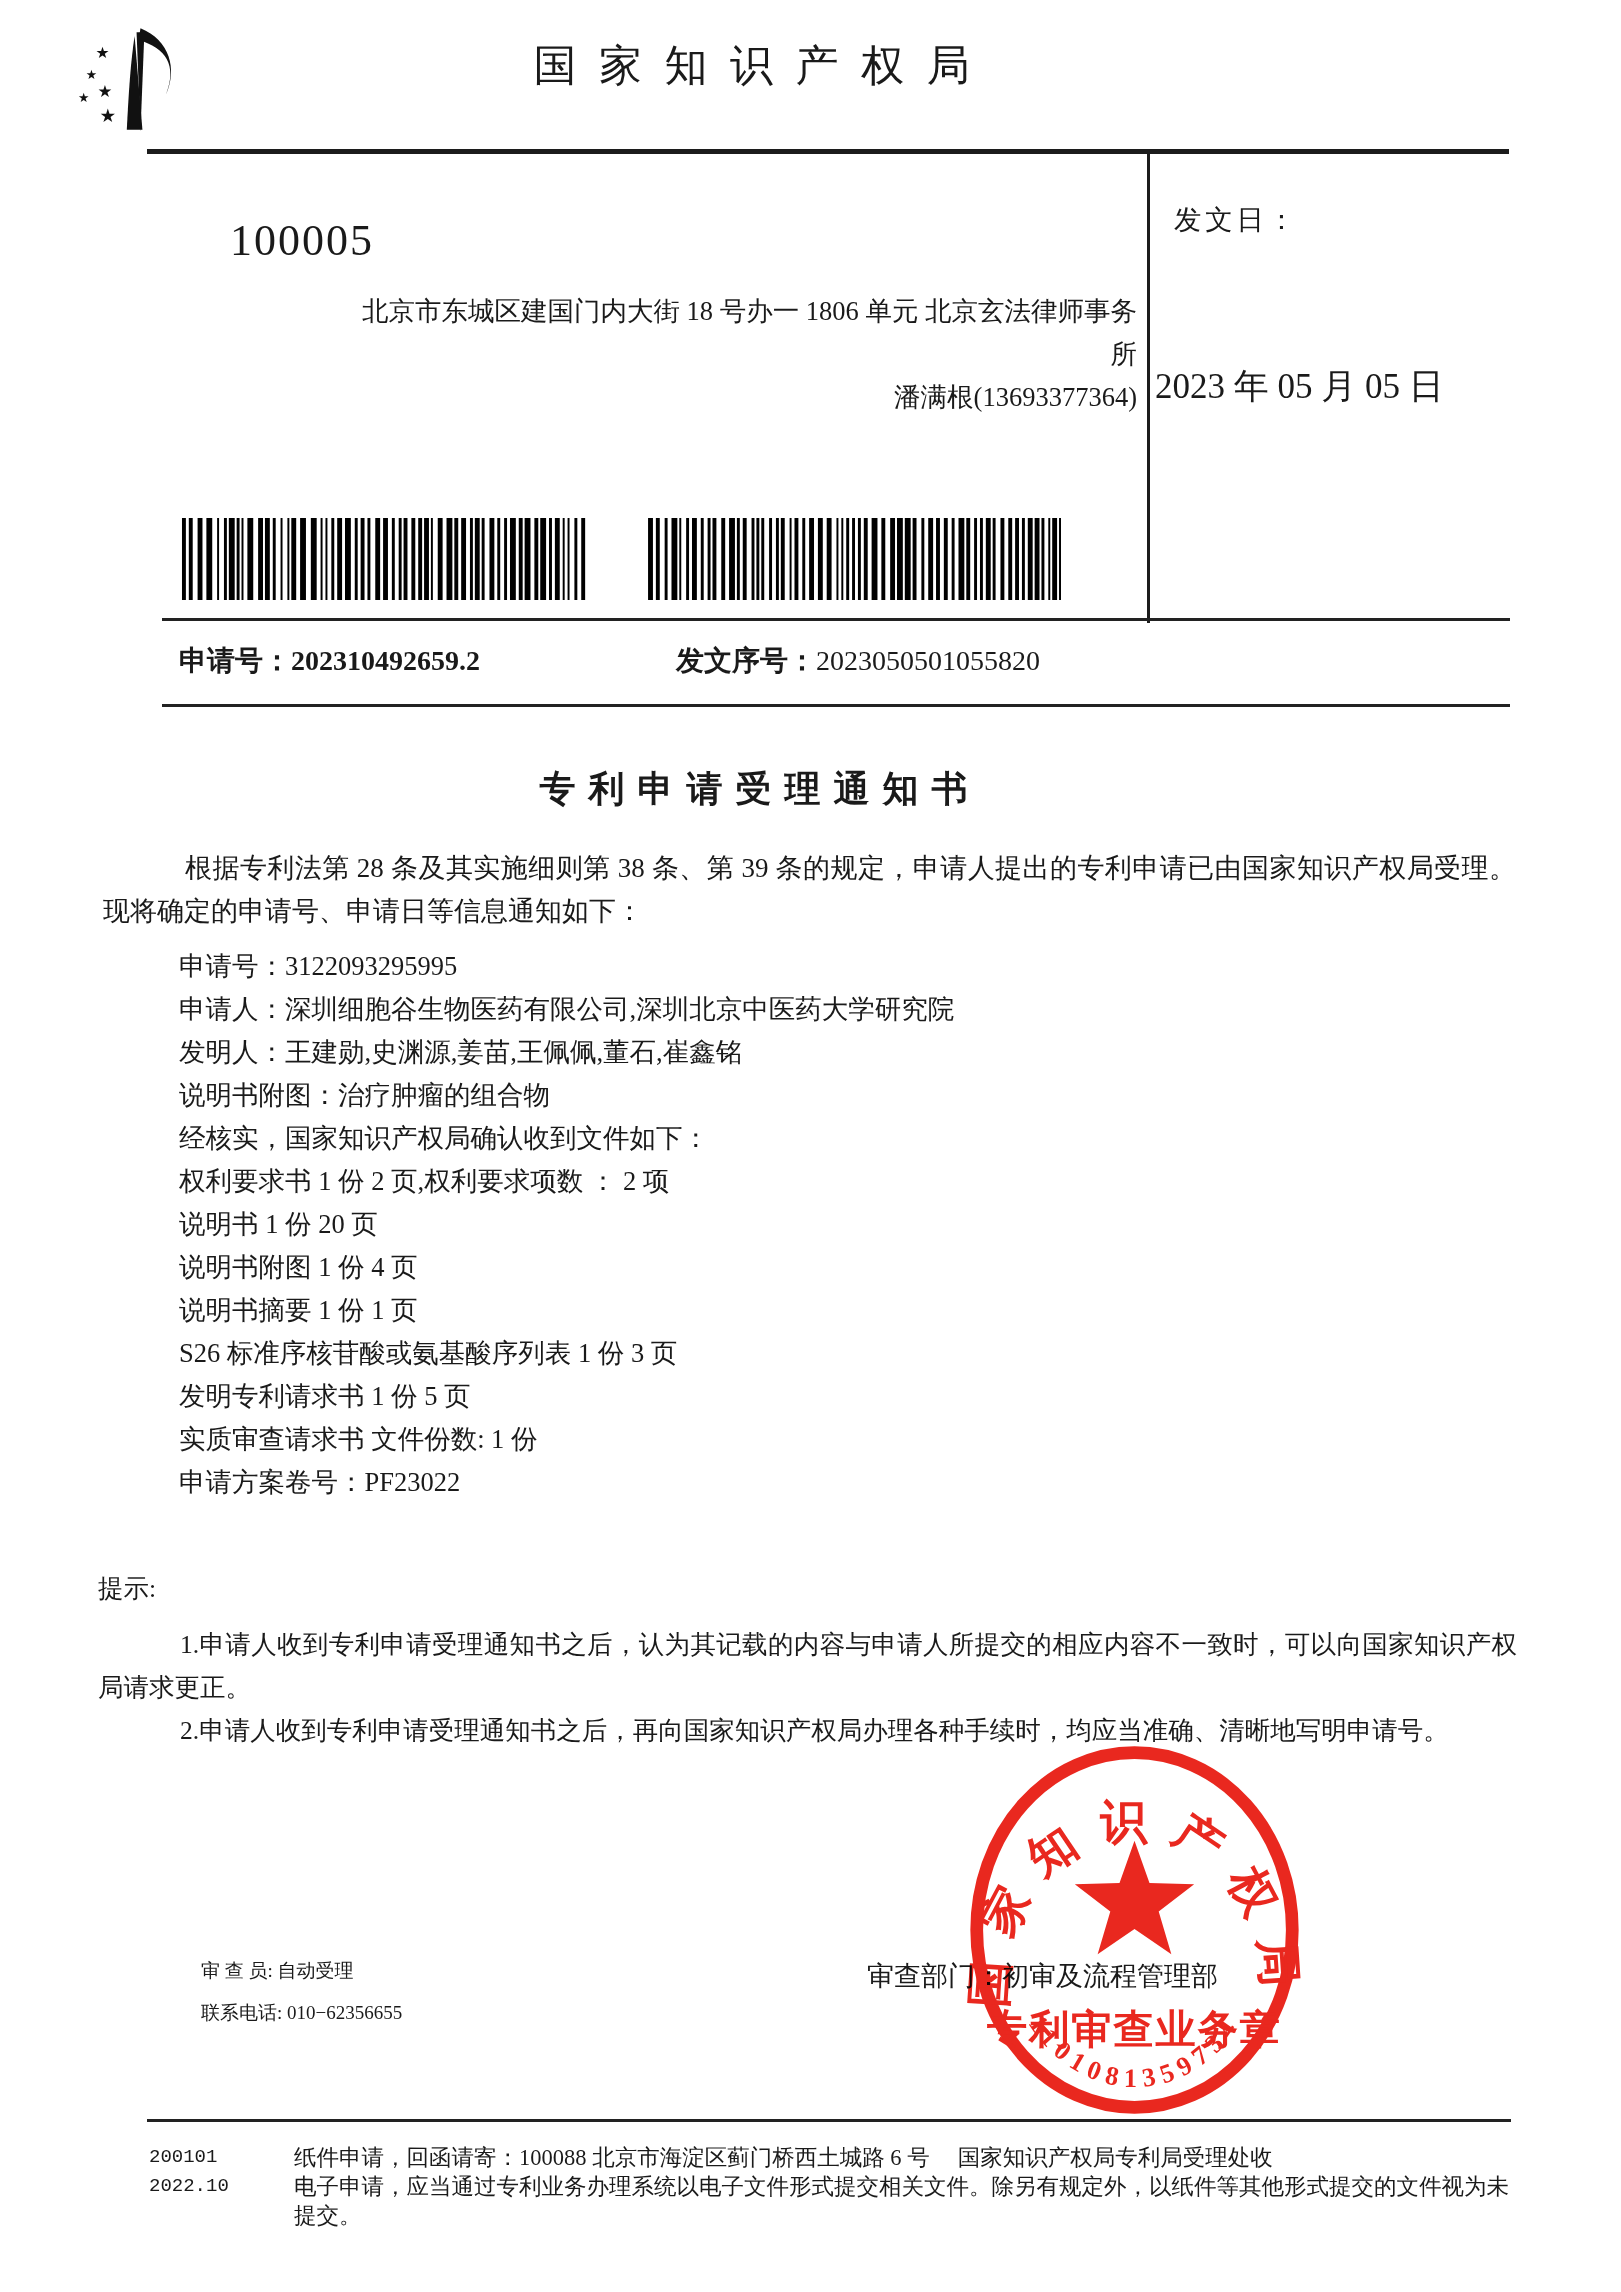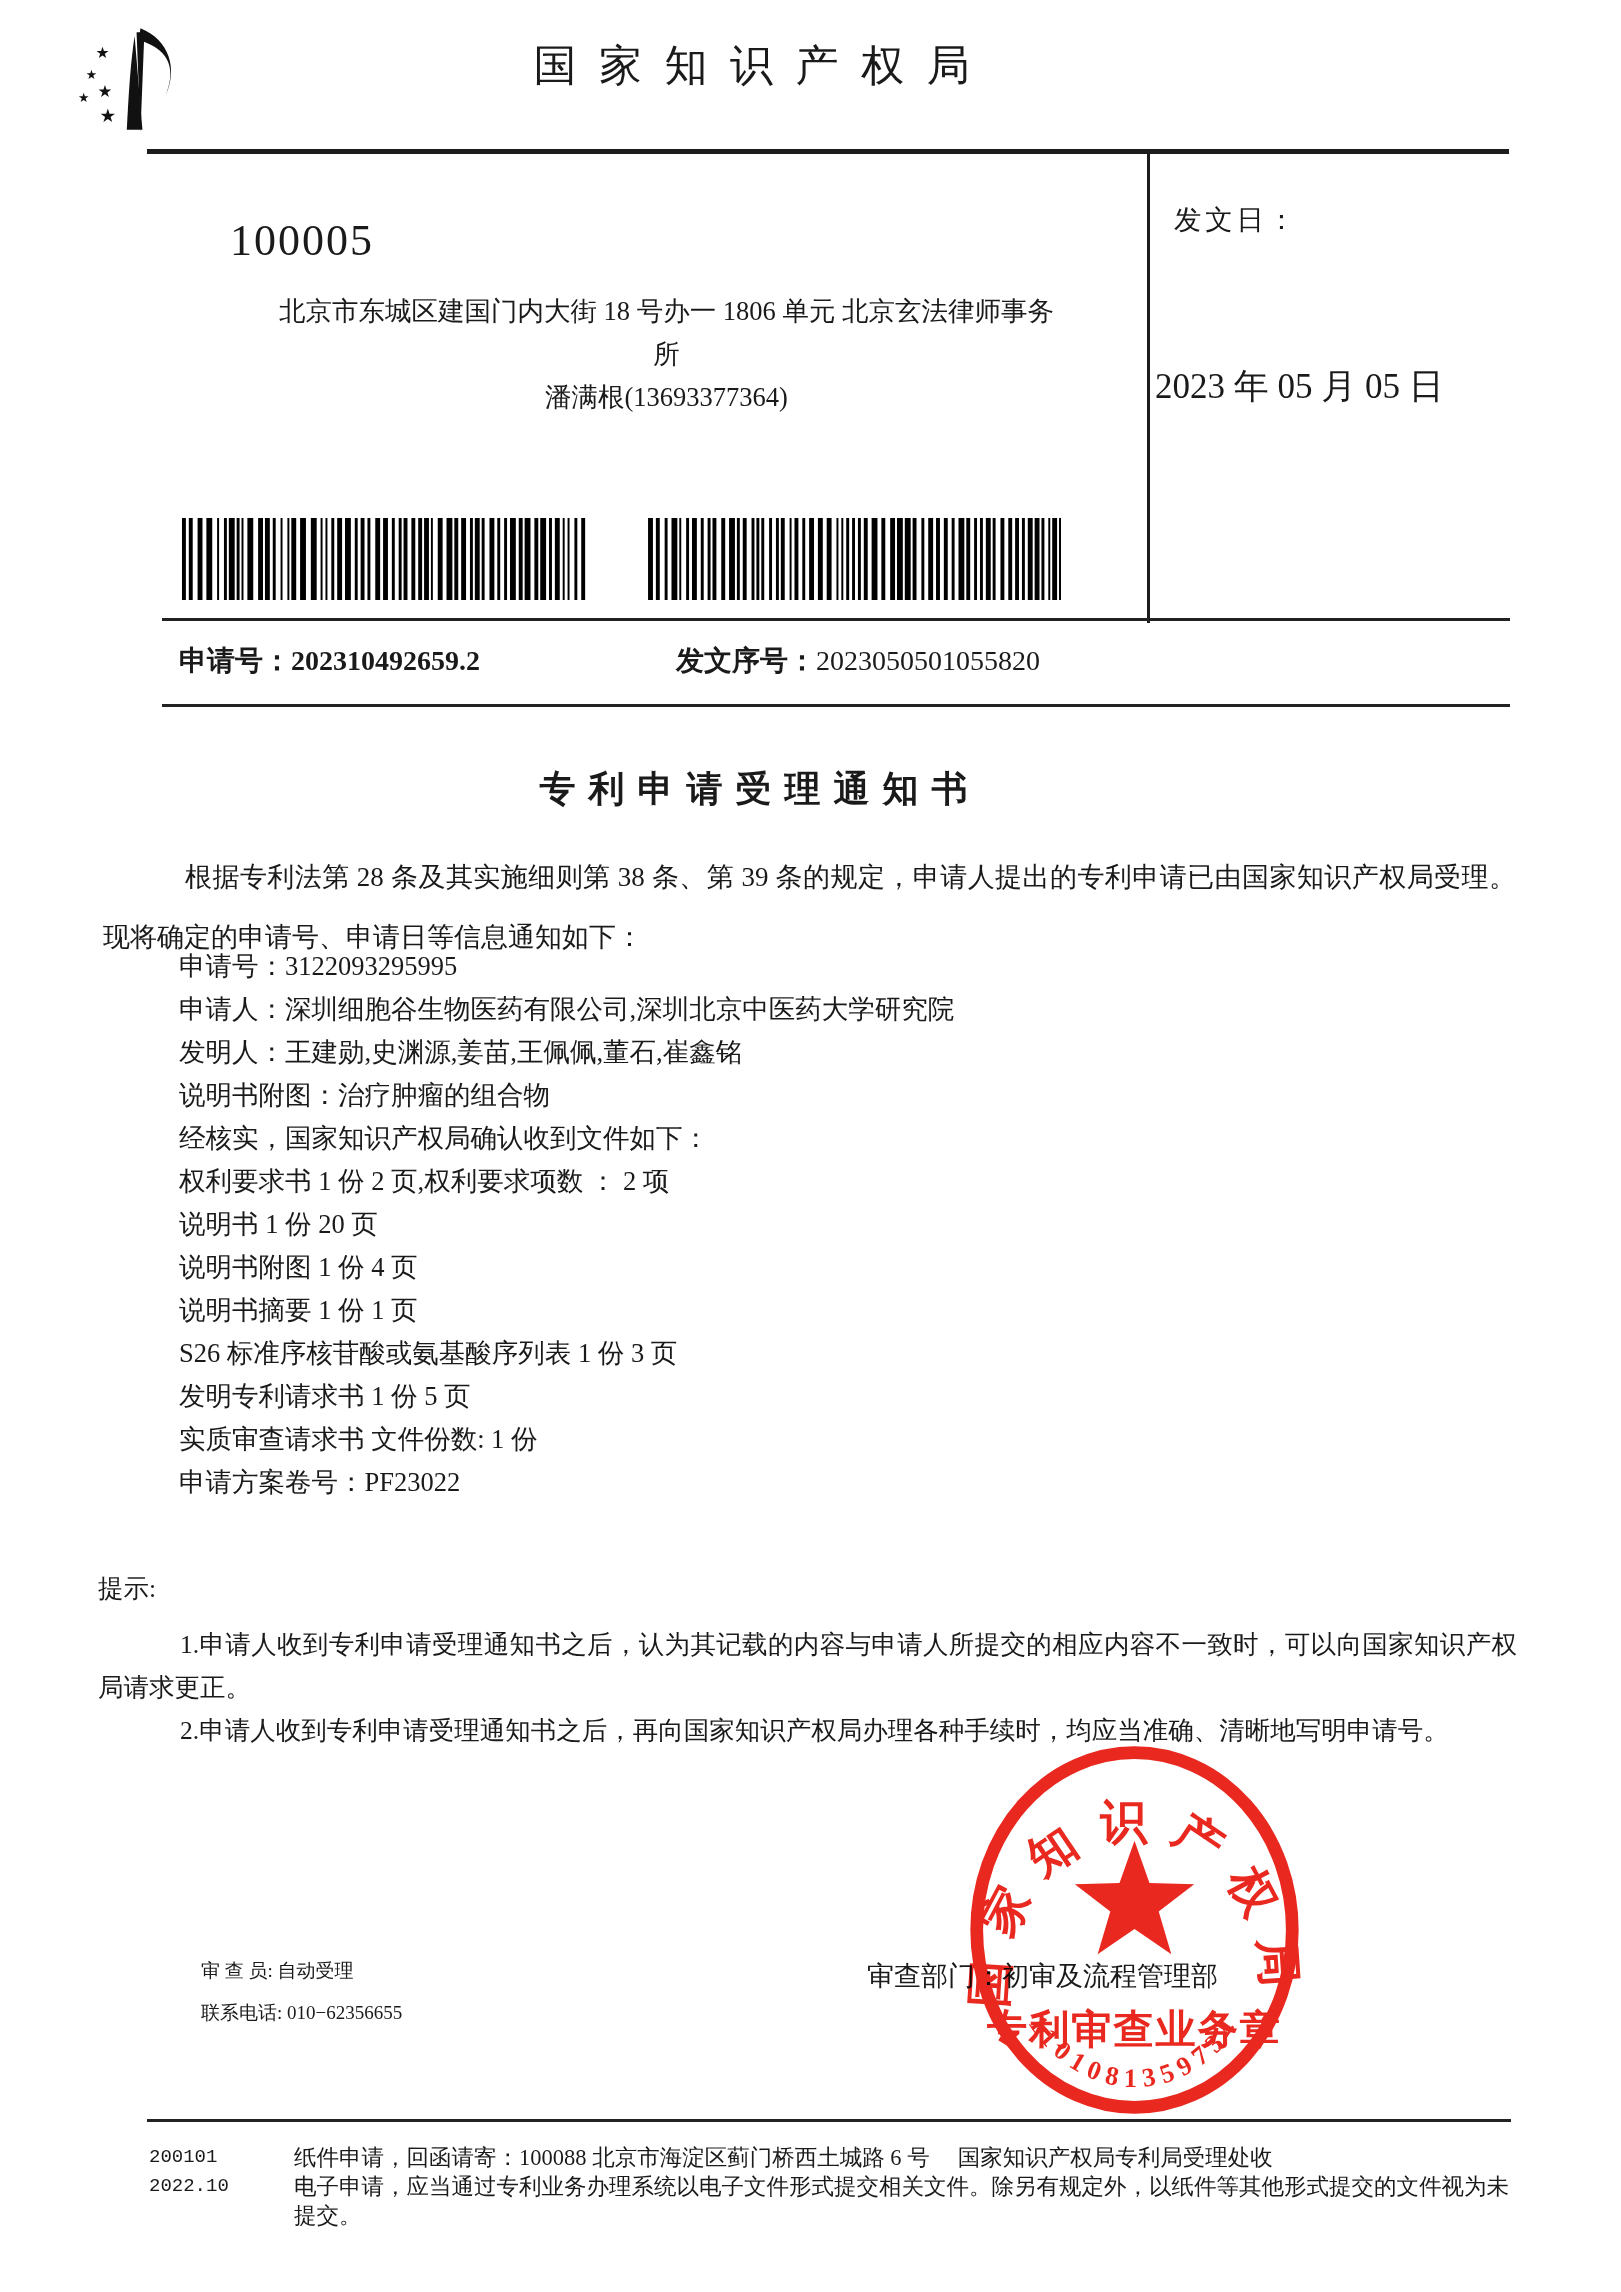--- a/index.html
+++ b/index.html
@@ -17,41 +17,41 @@
   .agency-title{
     left:98px;top:37px;width:1313px;
     text-align:center;font-size:43px;letter-spacing:5.9px;
     font-weight:400;white-space:nowrap;
   }
   .logo{left:76px;top:21.6px;width:127px;height:116px;}
   .rule-top{left:147px;top:149px;width:1362px;height:4.9px;background:#1c1c1c;}
   .vdivider{left:1147px;top:154px;width:2.9px;height:469px;background:#1c1c1c;}
   
   .postcode{left:230px;top:215px;font-size:44px;letter-spacing:2px;}
-  .addr-block{left:196px;top:290px;width:941px;text-align:center;font-size:26.5px;line-height:43px;}
+  .addr-block{left:196px;top:290px;width:941px;text-align:right;font-size:26.5px;line-height:43px;}
   
   .issue-label{left:1174px;top:202px;font-size:27.4px;letter-spacing:3.9px;}
   .issue-date{left:1155px;top:363px;width:314px;font-size:35px;white-space:nowrap;}
   
   .barcode{top:518px;height:82px;}
   .barcode svg{display:block;}
   .bc1{left:181px;width:410px;}
   .bc2{left:647px;width:417px;}
   
   .rule2{left:162px;top:618px;width:1348px;height:2.9px;background:#222;}
   .rule3{left:162px;top:704px;width:1348px;height:2.9px;background:#222;}
   .refrow{top:642px;font-size:28px;white-space:nowrap;}
   .ref-app{left:179px;font-weight:bold;}
   .ref-serial{left:676px;}
   .ref-serial .lbl{font-weight:bold;}
   .ref-serial .val{font-weight:normal;}
   
   .notice-title{left:98px;top:765px;width:1313px;text-align:center;
     font-size:36px;font-weight:bold;letter-spacing:2px;white-space:nowrap;}
-  .intro{left:103px;top:847px;width:1413px;font-size:27px;line-height:60px;
+  .intro{left:103px;top:847px;width:1413px;font-size:27px;line-height:43px;
     text-indent:82px;text-align:justify;}
   .details{left:179px;top:945px;width:1313px;font-size:26.5px;line-height:43px;}
   
   .tips-label{left:98px;top:1571px;font-size:25.5px;}
   .tips{left:98px;top:1614px;width:1419px;font-size:25.5px;line-height:43px;margin-top:9px;}
   .tips .tip-item{text-indent:82px;text-align:justify;}
   
   .signoff-row1-left{left:201px;top:1958px;font-size:19px;white-space:nowrap;text-align:center;}
   .signoff-row2-left{left:201px;top:2000px;font-size:19px;white-space:nowrap;}
   .signoff-dept{left:867px;top:1958px;font-size:27px;white-space:nowrap;}

